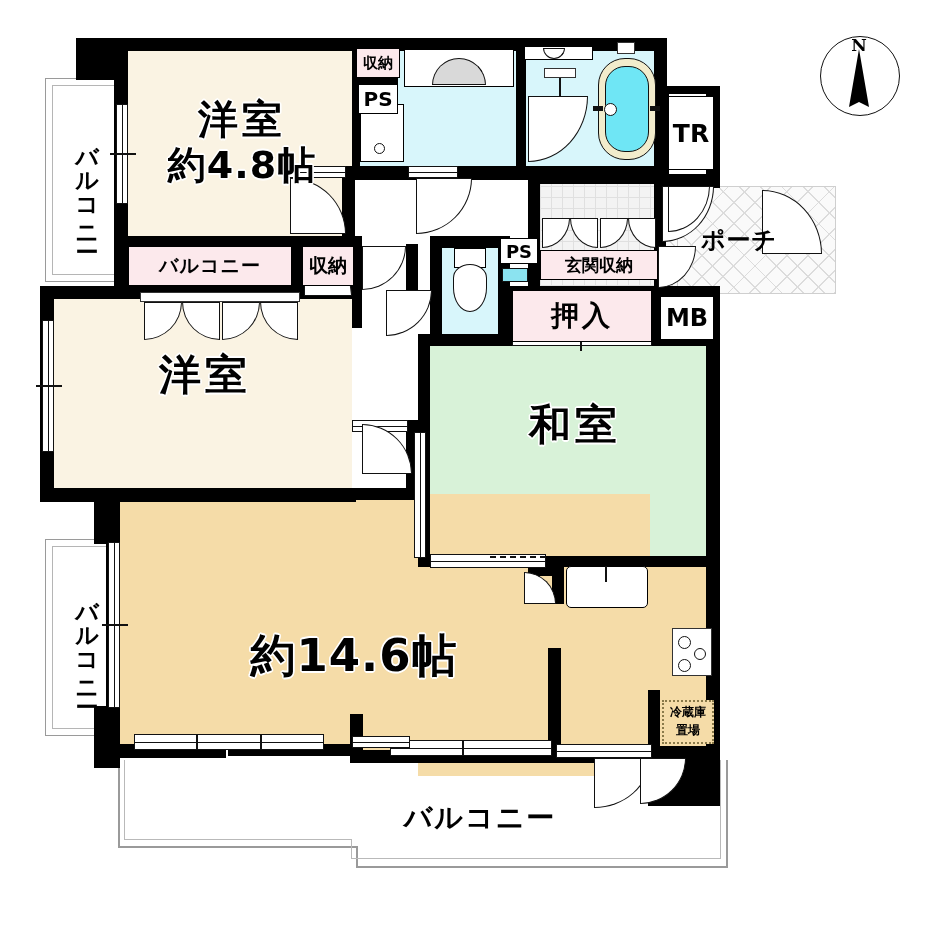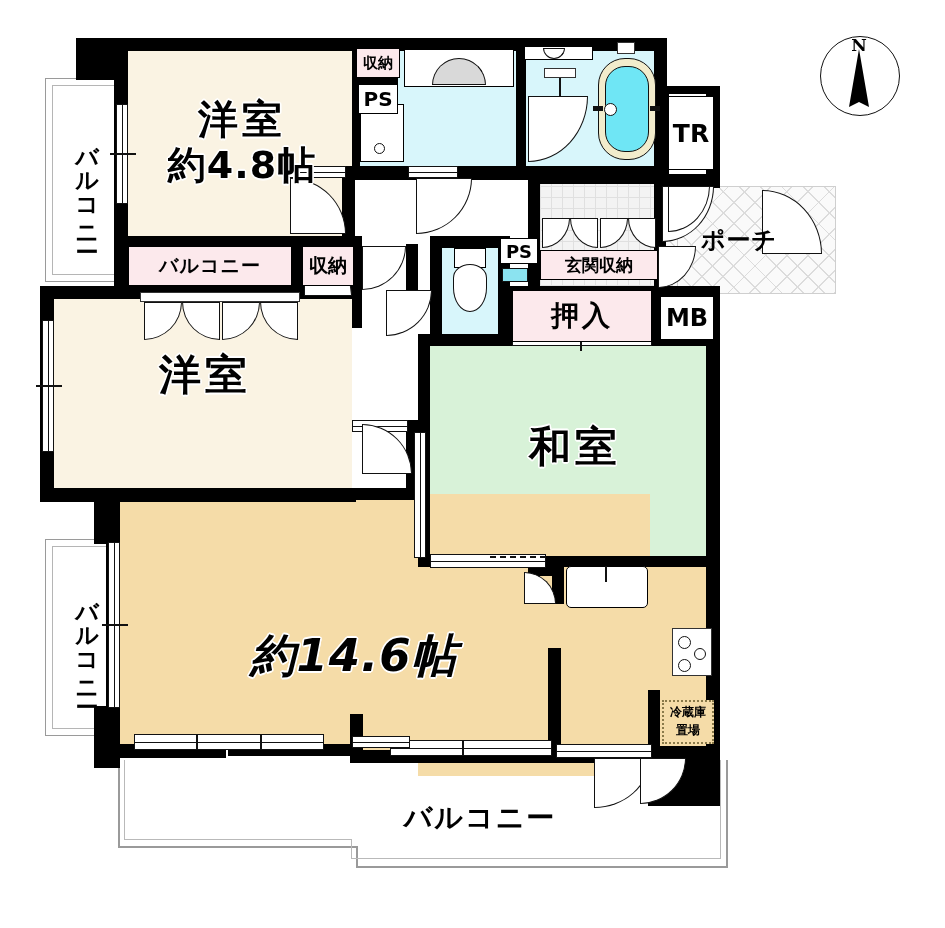--- a/index.html
+++ b/index.html
@@ -280,23 +280,23 @@
   <div class="swing sw-br" style="left:658px;top:246px;width:38px;height:42px;"></div>
   <div class="swing sw-tr" style="left:524px;top:572px;width:32px;height:32px;"></div>
   <div class="swing sw-br" style="left:594px;top:758px;width:56px;height:50px;"></div>
   <div class="swing sw-br" style="left:640px;top:758px;width:46px;height:46px;"></div>
 
   <div class="lbl shadow bold" style="left:152px;top:98px;width:180px;height:44px;font-size:40px;letter-spacing:4px;">洋室</div>
   <div class="lbl shadow bold" style="left:138px;top:144px;width:208px;height:44px;font-size:38px;letter-spacing:1px;">約4.8帖</div>
 
   <div class="lbl shadow bold" style="left:120px;top:352px;width:170px;height:46px;font-size:42px;letter-spacing:4px;">洋室</div>
 
-  <div class="lbl shadow bold" style="left:490px;top:424px;width:170px;height:46px;font-size:42px;letter-spacing:4px;text-align:center;">和室</div>
-
-  <div class="lbl shadow bold" style="left:242px;top:630px;width:224px;height:52px;font-size:45px;letter-spacing:1px;font-style:italic;">約14.6帖</div>
+  <div class="lbl shadow bold" style="left:490px;top:402px;width:170px;height:46px;font-size:42px;letter-spacing:4px;text-align:center;">和室</div>
+
+  <div class="lbl shadow bold" style="left:242px;top:630px;width:224px;height:52px;font-size:45px;letter-spacing:1px;">約14.6帖</div>
 
 
   <div class="lbl bold" style="left:680px;top:224px;width:118px;height:34px;font-size:24px;letter-spacing:1px;">ポーチ</div>
 
   <div class="tag" style="left:540px;top:250px;width:118px;height:30px;font-size:17px;">
     <span>玄関収納</span>
   </div>
 
   <div class="tag" style="left:512px;top:290px;width:140px;height:52px;font-size:28px;letter-spacing:3px;">
     <span>押入</span>

